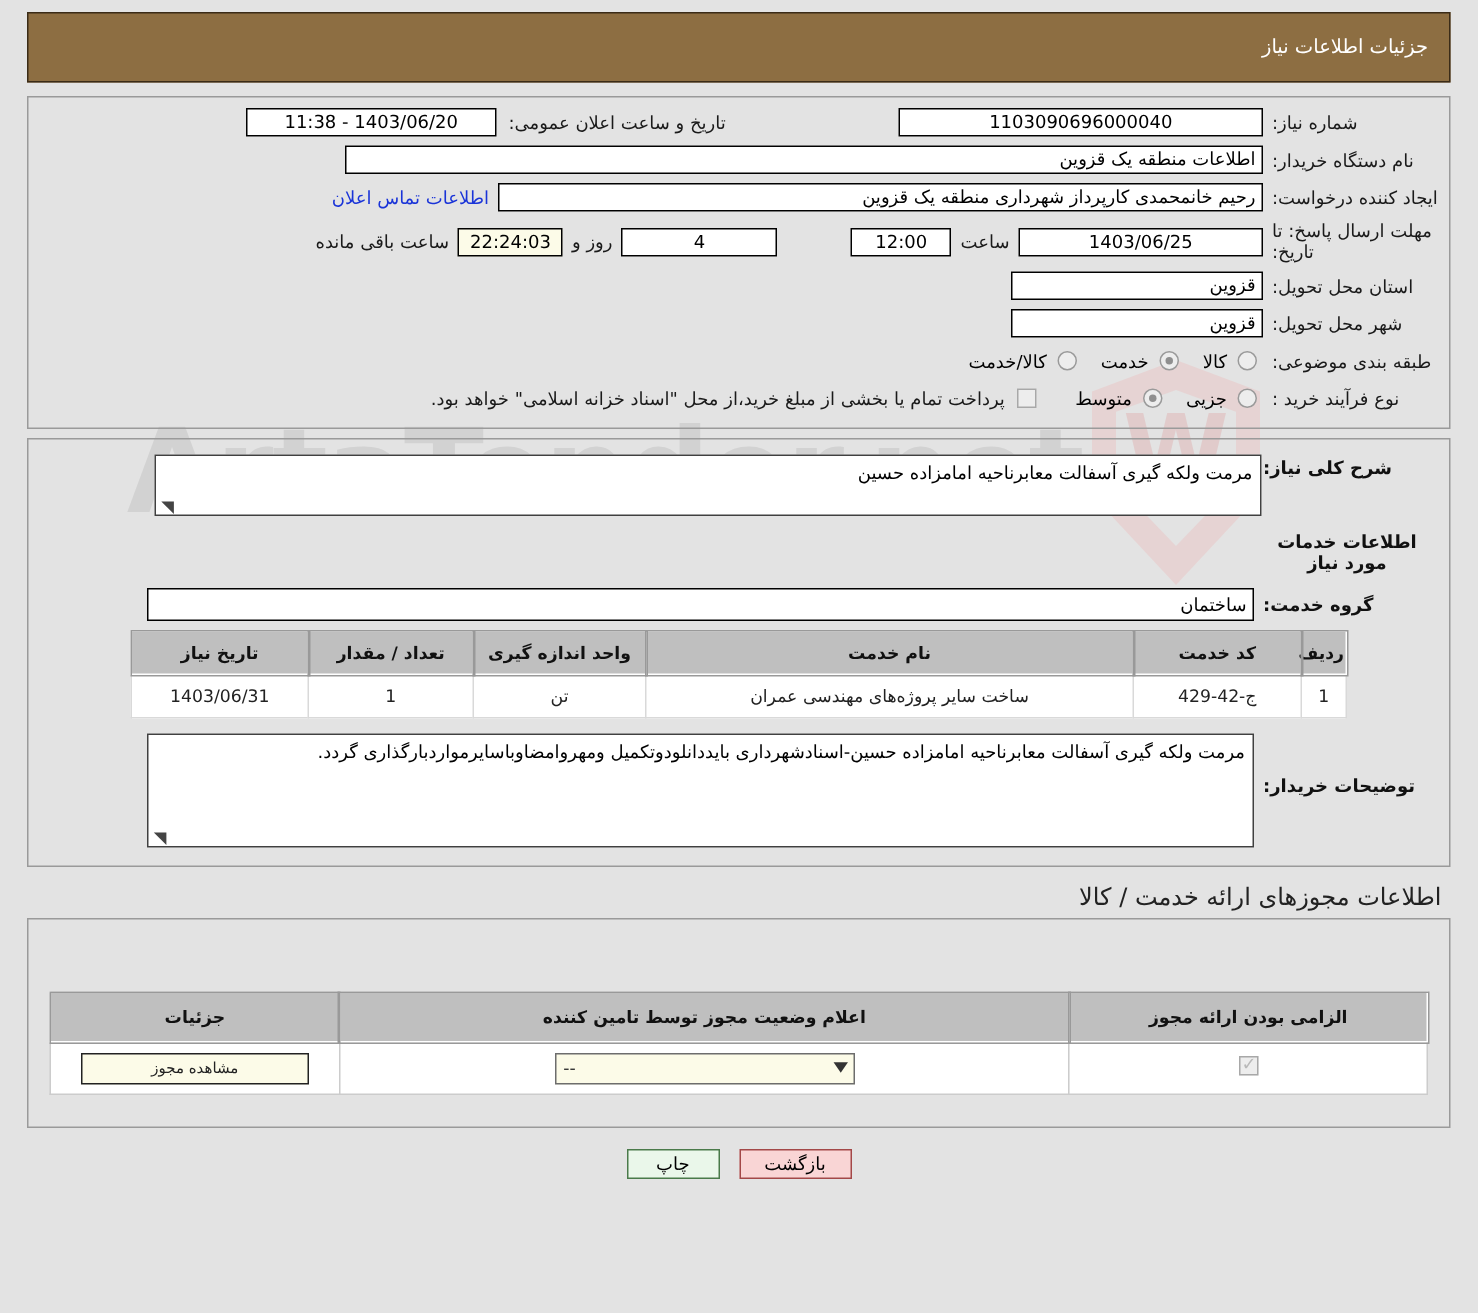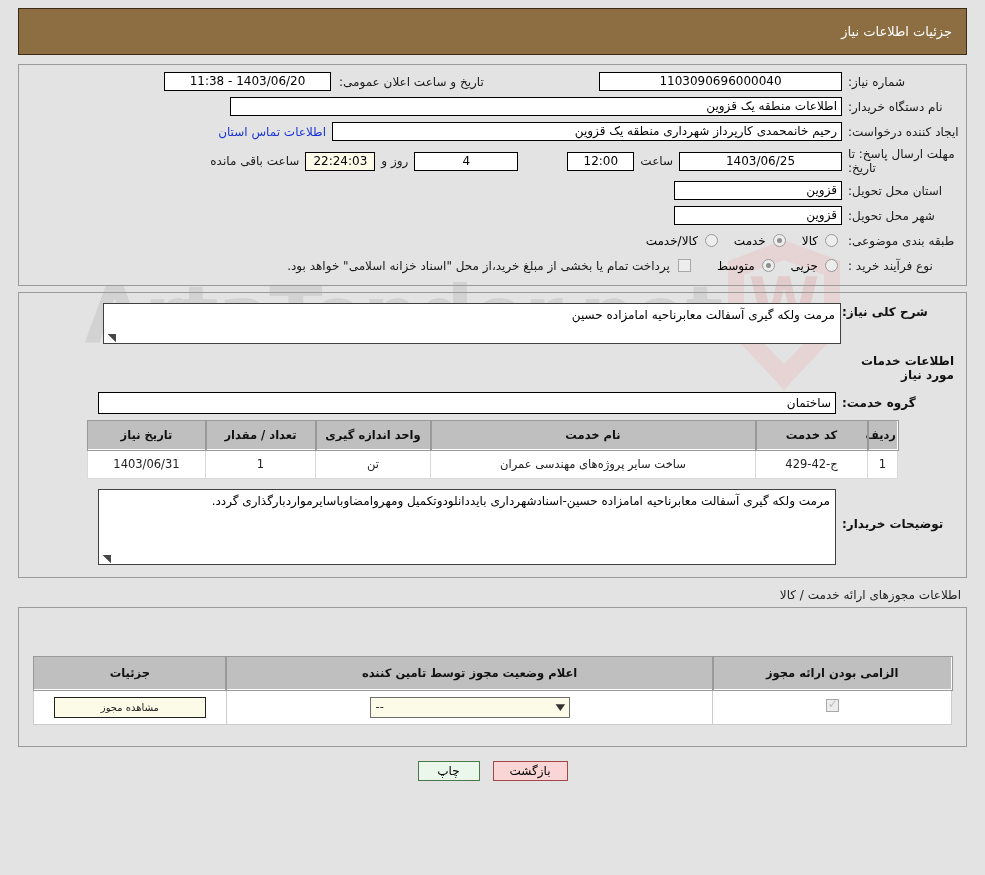--- a/index.html
+++ b/index.html
@@ -261,21 +261,21 @@
     border: 1px solid #d9d9d9;
     height: 26px;
     text-align: center;
     color: #222;
     background: #fff;
     font-size: 11.5px;
   }
 
   
   .section-caption {
-    font-size: 12px;
+    font-size: 16px;
     color: #222;
     text-align: right;
     margin: 10px 6px 5px 0;
   }
   #lic-panel {
     padding: 10px 14px 14px 14px;
     min-height: 140px;
   }
   table.lt {
     border-collapse: collapse;
@@ -383,21 +383,21 @@
     </div>
 
     <div class="row">
       <span class="lbl lbl-main">نام دستگاه خریدار:</span>
       <div class="fld" style="width:612px;">اطلاعات منطقه یک قزوین</div>
     </div>
 
     <div class="row">
       <span class="lbl lbl-main">ایجاد کننده درخواست:</span>
       <div class="fld" style="width:510px;">رحیم خانمحمدی کارپرداز شهرداری منطقه یک قزوین</div>
-      <span class="link" style="padding-right:6px;">اطلاعات تماس استان</span>
+      <span class="link" style="padding-right:6px;">اطلاعات تماس اعلان</span>
     </div>
 
     <div class="row">
       <span class="lbl lbl-main" style="line-height:14px;">مهلت ارسال پاسخ: تا تاریخ:</span>
       <div class="fld center" style="width:163px;">1403/06/25</div>
       <span class="plain-txt" style="padding:0 6px;">ساعت</span>
       <div class="fld center" style="width:67px;">12:00</div>
       <div class="fld center" style="width:104px; margin-right:49px;">4</div>
       <span class="plain-txt" style="padding:0 6px;">روز و</span>
       <div class="fld center hl" style="width:70px;">22:24:03</div>
@@ -443,21 +443,21 @@
   <div class="panel" id="mid-panel">
 
     <div style="display:flex; align-items:flex-start;">
       <span class="bold-lbl" style="width:112px; text-align:left; padding-left:1px; padding-top:2px;">شرح کلی نیاز:</span>
       <div class="ta" style="width:738px; height:41px;">
         <span>مرمت ولکه گیری آسفالت معابرناحیه امامزاده حسین</span>
         <span class="grip">◥</span>
       </div>
     </div>
 
-    <div class="sec-head" style="padding-left:6px; width:112px; text-align:right;">اطلاعات خدمات مورد نیاز</div>
+    <div class="sec-head" style="padding-left:6px; width:112px; text-align:center;">اطلاعات خدمات مورد نیاز</div>
 
     <div style="display:flex; align-items:center; margin-bottom:4px;">
       <span class="bold-lbl" style="width:112px; text-align:left; padding-left:6px;">گروه خدمت:</span>
       <div class="fld" style="width:738px; height:22px; line-height:20px;">ساختمان</div>
     </div>
 
     <table class="dt">
       <colgroup>
         <col style="width:30px">
           <col style="width:112px">

